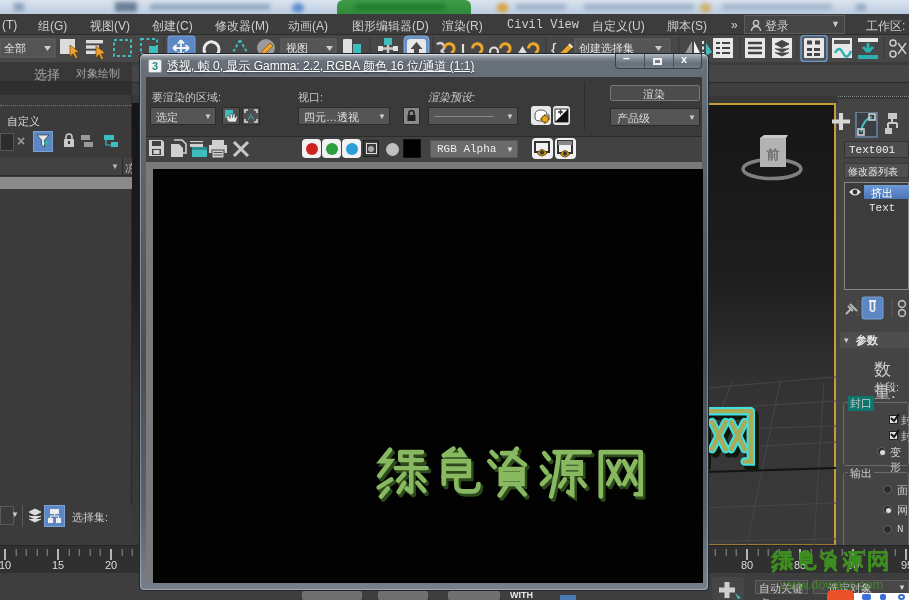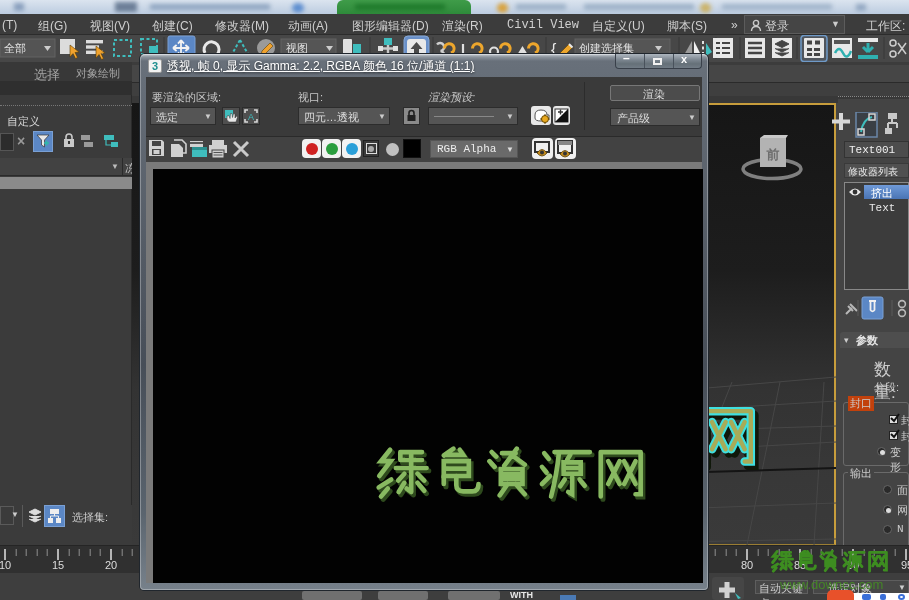--- a/index.html
+++ b/index.html
@@ -339,21 +339,21 @@
   </svg>
 
   <div class="abs" style="left:2px;top:233px;width:69px;height:16px;background:#4e4e4e;border-radius:3px 0 0 0;">
     <span class="abs" style="left:4px;top:3px;color:#ccc;font-size:9px;">▾</span>
     <span class="abs" style="left:16px;top:1px;color:#e5e5e5;font-size:11px;font-weight:bold;">参数</span>
   </div>
   <span class="abs" style="left:36px;top:259px;color:#ccc;font-size:17px;">数量:</span>
   <span class="abs" style="left:36px;top:281px;color:#ccc;font-size:11px;">分段:</span>
 
   <div class="abs" style="left:5px;top:303px;width:66px;height:64px;border:1px solid #6a6a6a;border-radius:3px;">
-    <span class="abs" style="left:4px;top:-7px;background:#c2410c;padding:0 2px;color:#ccc;font-size:11px;">封口</span>
+    <span class="abs" style="left:4px;top:-7px;background:#0f766e;padding:0 2px;color:#ccc;font-size:11px;">封口</span>
     <div class="abs" style="left:45px;top:12px;width:9px;height:9px;background:#ddd;border:1px solid #222;"></div>
     <svg class="abs" style="left:45px;top:10px" width="11" height="11" viewBox="0 0 11 11">
           <path d="M2,5 l3,3 5,-7" stroke="#111" stroke-width="2" fill="none"></path>
         </svg>
     <span class="abs" style="left:57px;top:10px;color:#ccc;font-size:11px;">封</span>
     <div class="abs" style="left:45px;top:28px;width:9px;height:9px;background:#ddd;border:1px solid #222;"></div>
     <svg class="abs" style="left:45px;top:26px" width="11" height="11" viewBox="0 0 11 11">
           <path d="M2,5 l3,3 5,-7" stroke="#111" stroke-width="2" fill="none"></path>
         </svg>
     <span class="abs" style="left:57px;top:26px;color:#ccc;font-size:11px;">封</span>

